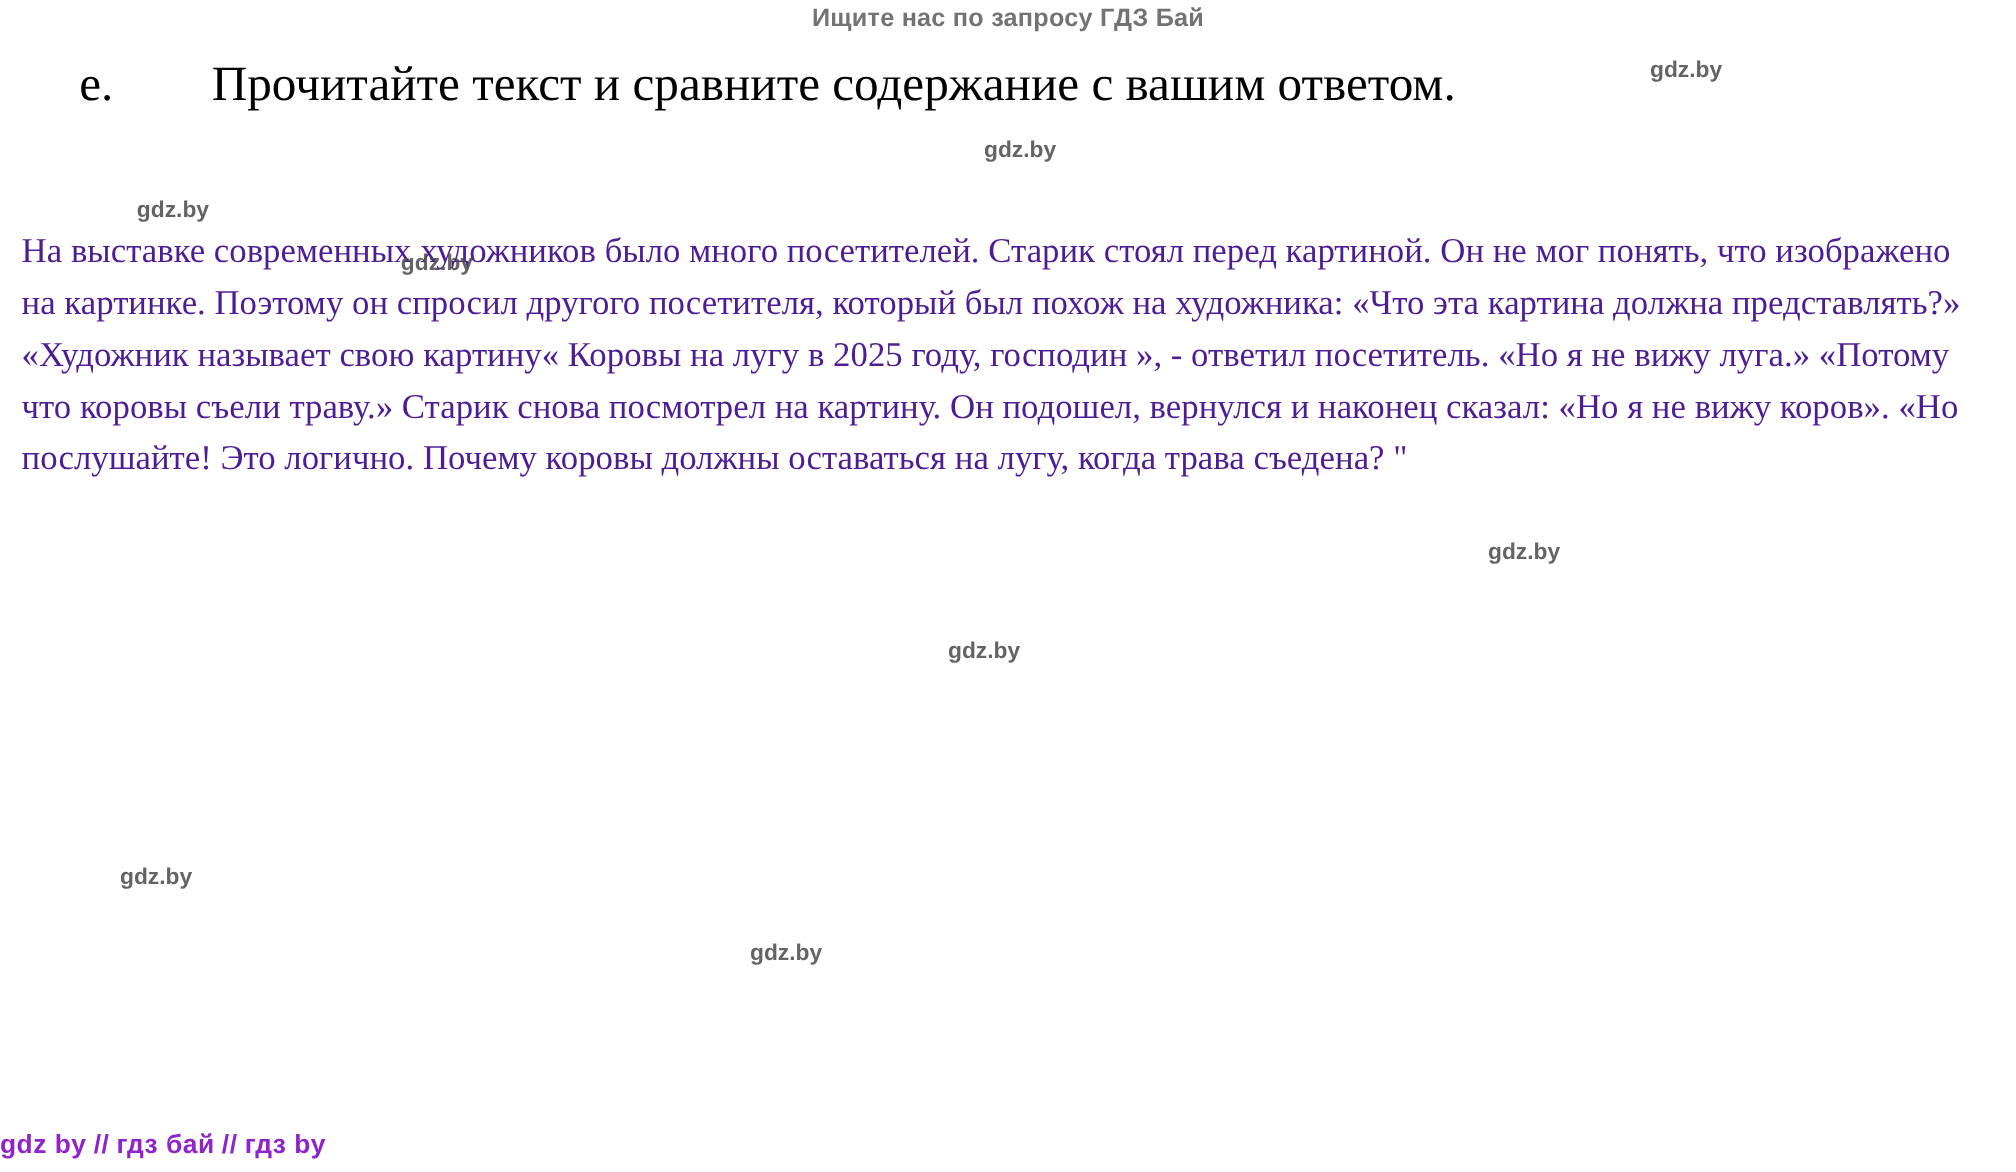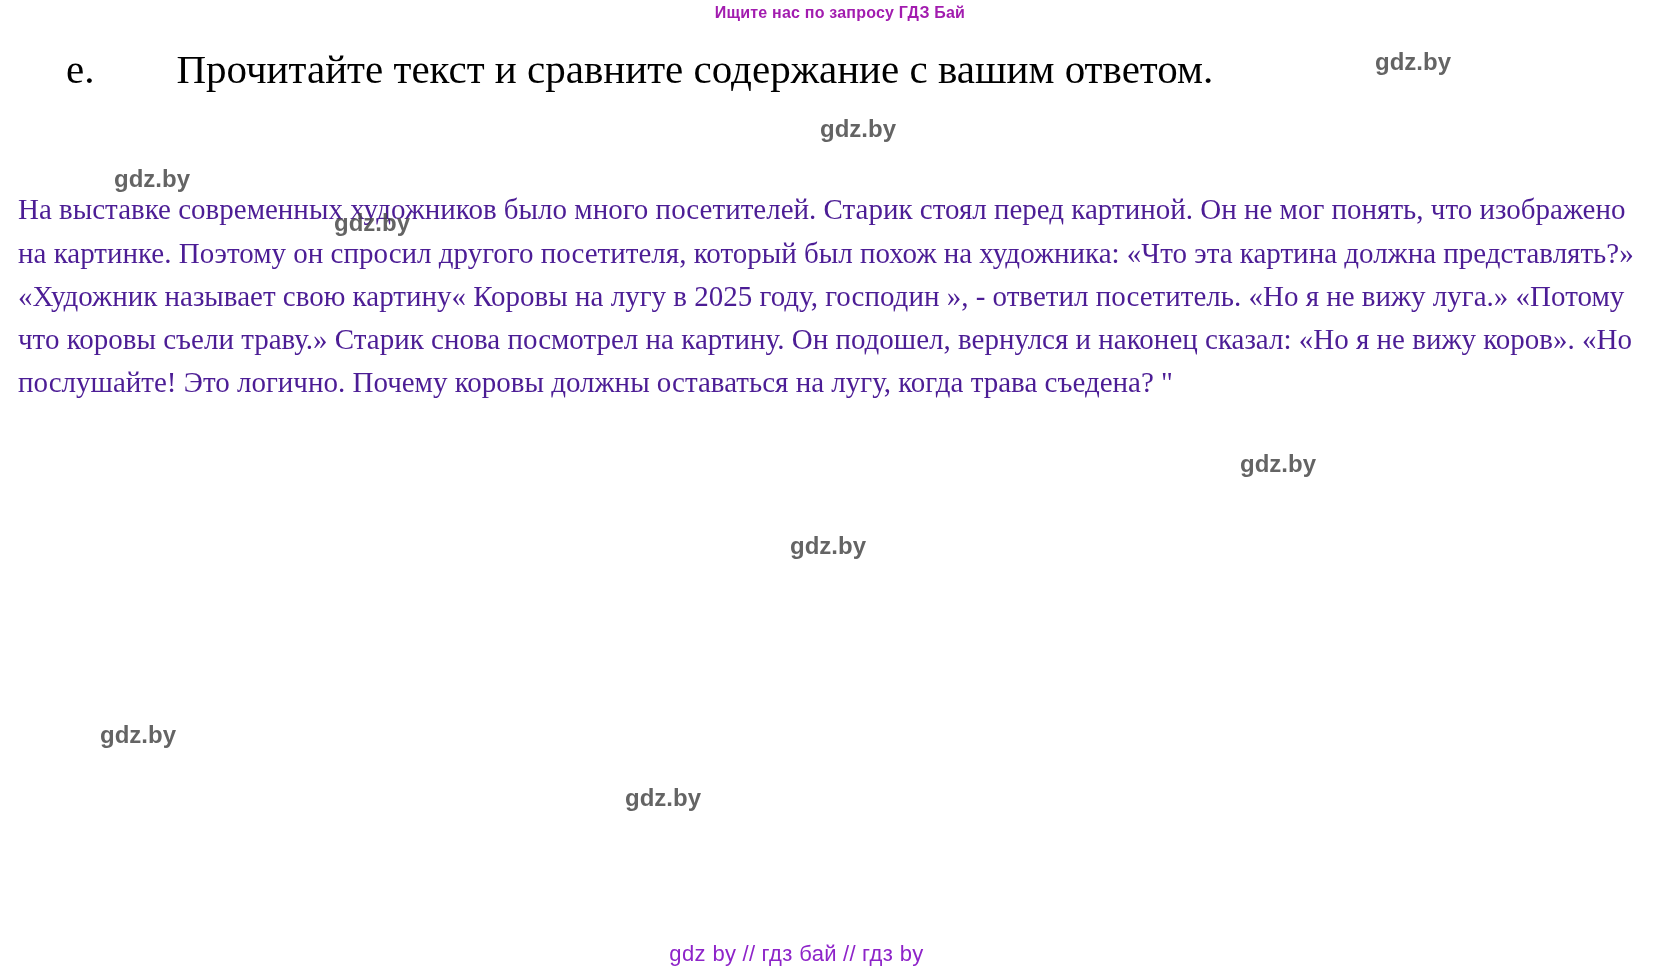--- a/index.html
+++ b/index.html
@@ -23,22 +23,22 @@
   }
 
   .top-banner {
     position: absolute;
     top: 0;
     left: 0;
     width: 1680px;
     text-align: center;
     font-family: "Liberation Sans", sans-serif;
     font-weight: bold;
-    font-size: 16px;
-    color: #a21caf;
+    font-size: 21px;
+    color: #737373;
     padding-top: 4px;
     letter-spacing: 0.2px;
   }
 
   .content {
     position: absolute;
     left: 18px;
     top: 38px;
     width: 1640px;
   }
@@ -63,35 +63,34 @@
     line-height: 1.49;
     color: #4c1d95;
     text-align: left;
     width: 1630px;
   }
 
   .watermark {
     position: absolute;
     font-family: "Liberation Sans", sans-serif;
     font-weight: bold;
-    font-size: 24px;
+    font-size: 19px;
     color: #4a4a4a;
     opacity: 0.85;
     pointer-events: none;
     white-space: nowrap;
   }
 
   .footer {
     position: absolute;
     bottom: 10px;
     left: 0;
     width: 1593px;
-    text-align: center;
     font-family: "Liberation Sans", sans-serif;
-    font-weight: normal;
+    font-weight: bold;
     font-size: 22px;
     color: #8e24c9;
     letter-spacing: 0.4px;
   }
   .footer .sep {
     color: #8e24c9;
     padding: 0 6px;
   }
 </style>
 </head>

